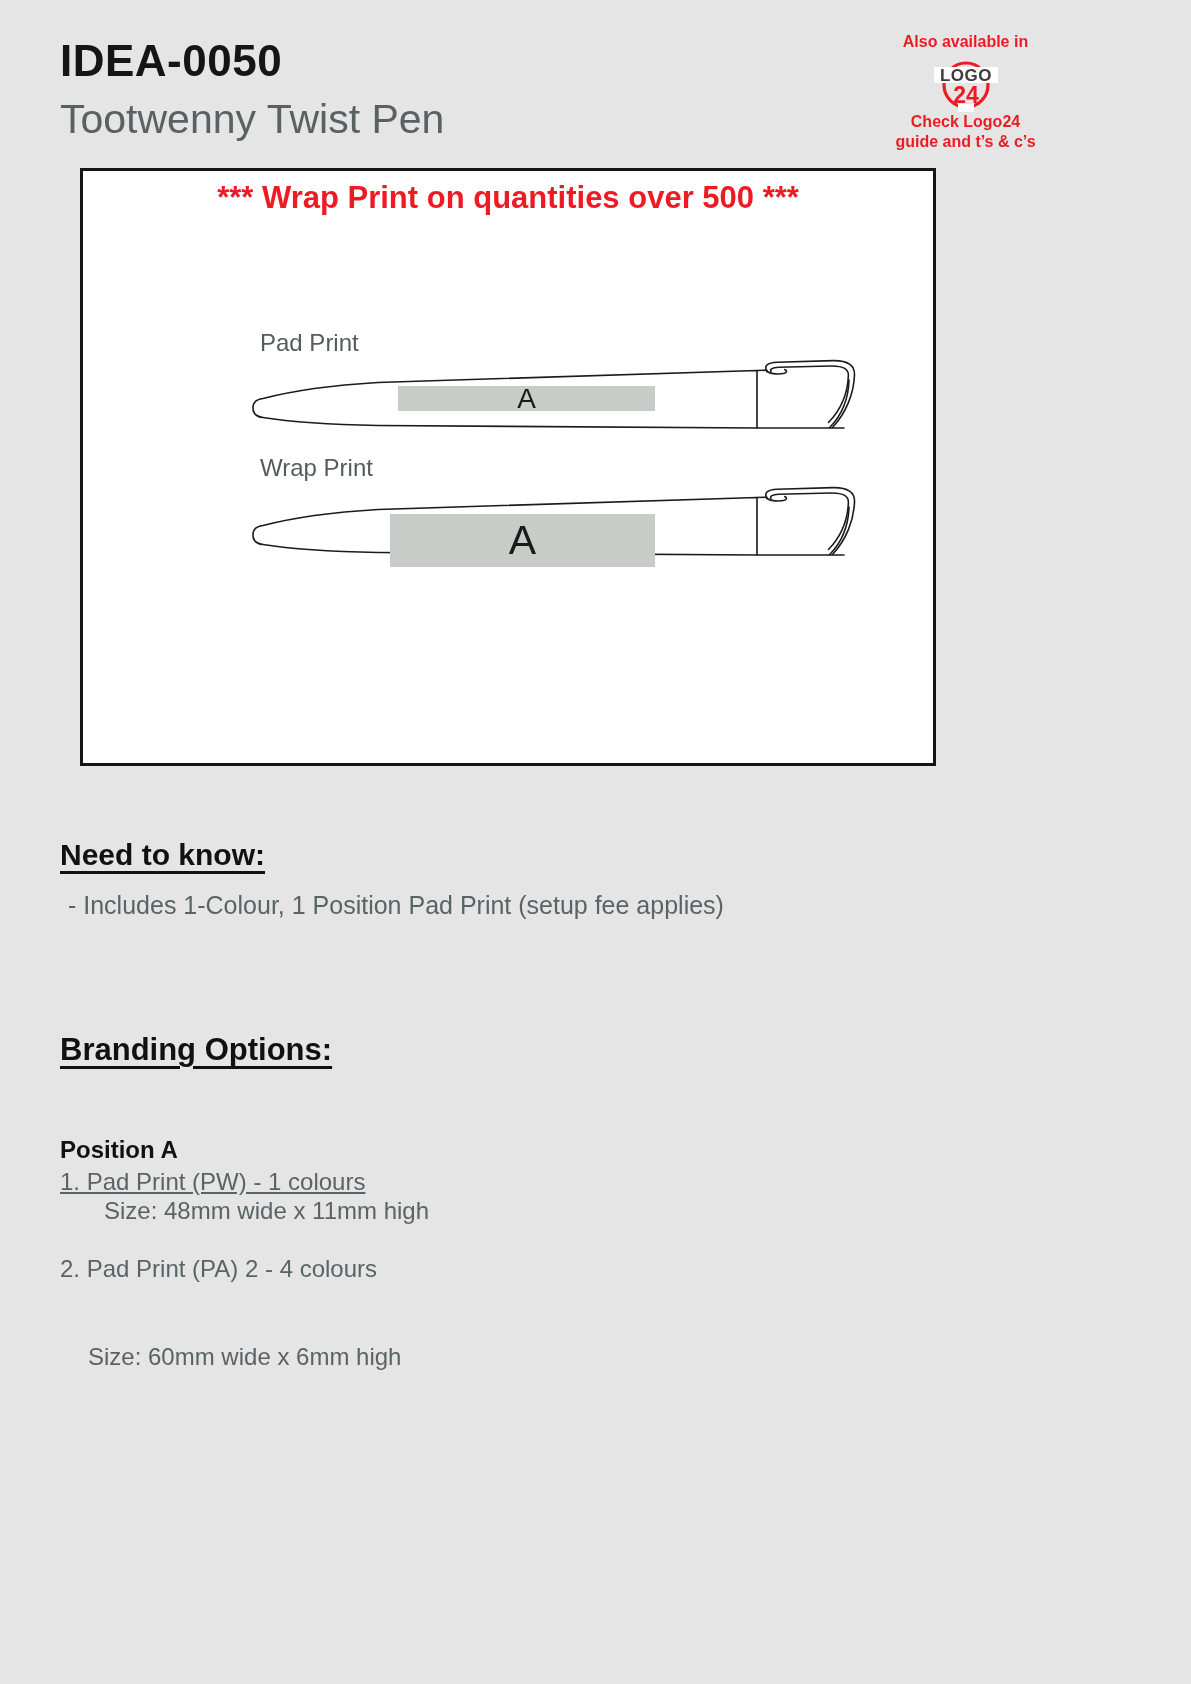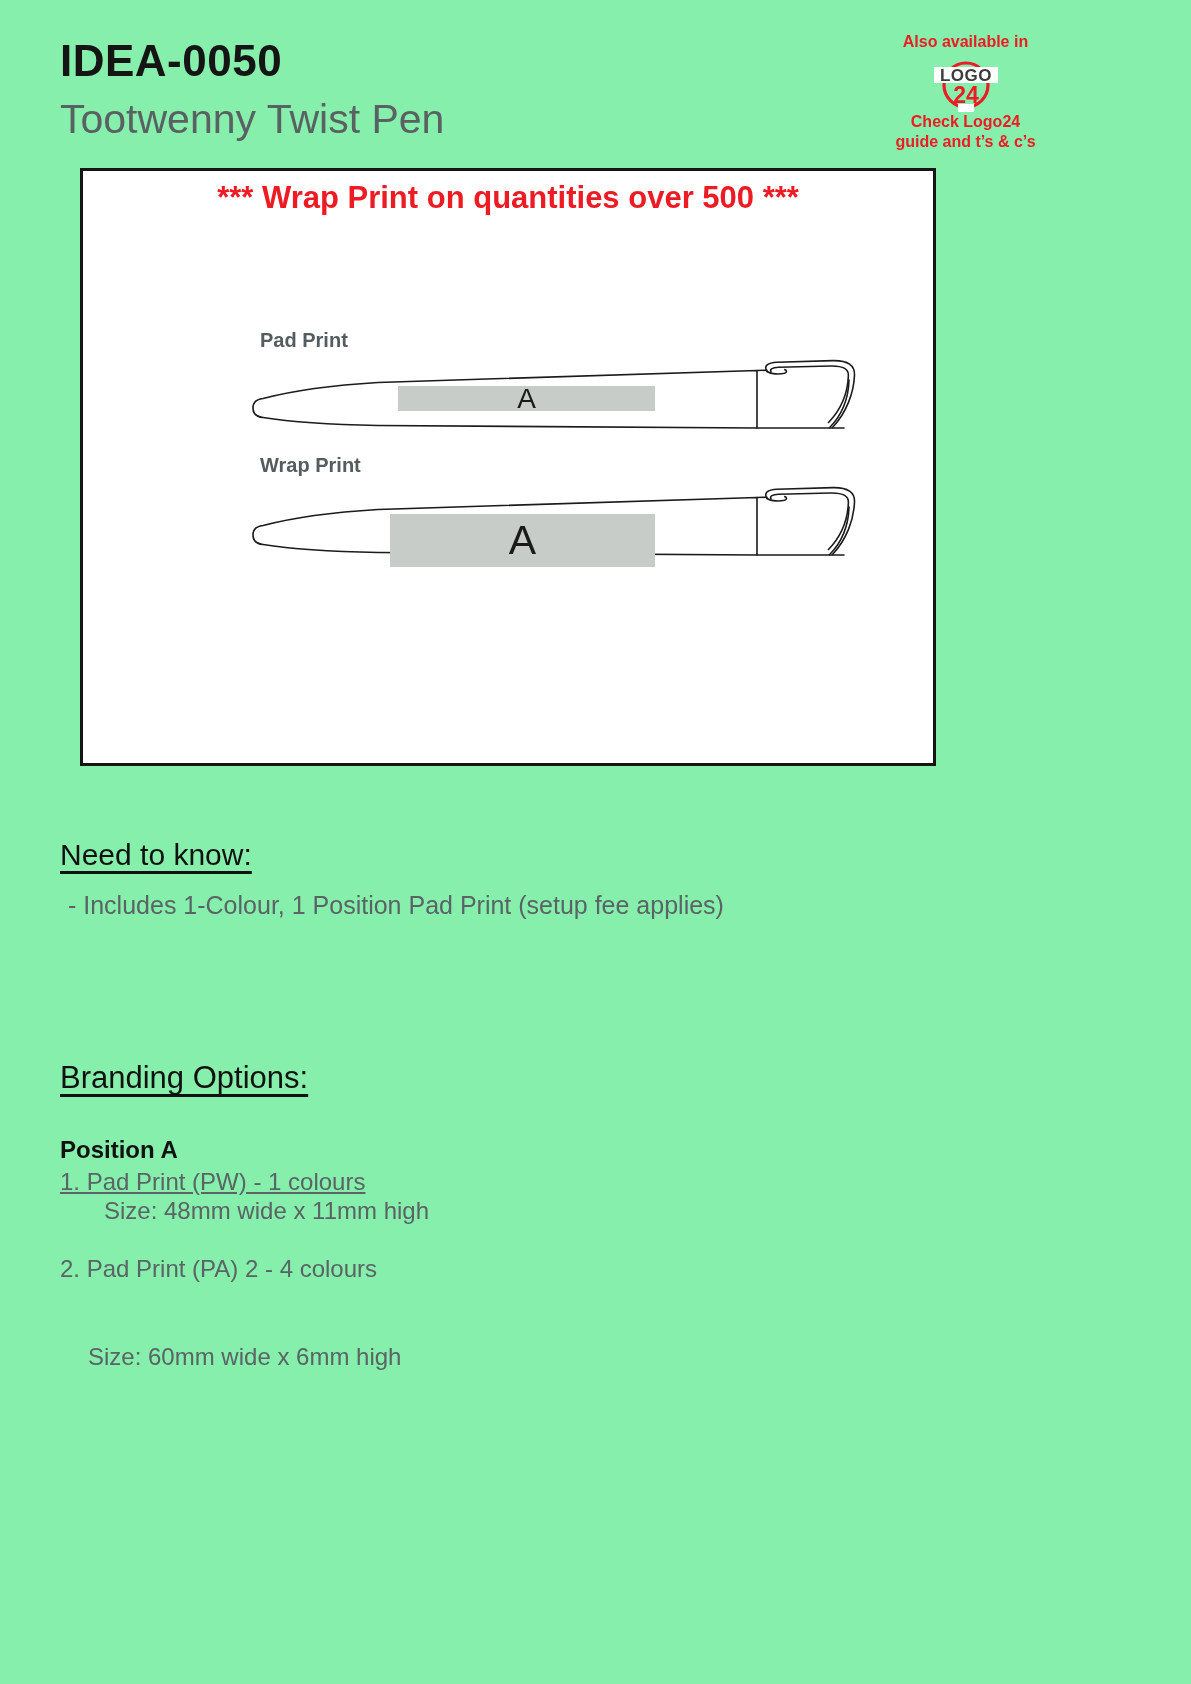--- a/index.html
+++ b/index.html
@@ -1,21 +1,21 @@
 <!DOCTYPE html>
 <html><head>
 <meta charset="utf-8">
 <style>
   * { margin: 0; padding: 0; box-sizing: border-box; }
   html, body { background: #ffffff; }
   .page {
     position: relative;
     width: 1191px;
     height: 1684px;
-    background: #86efac;
+    background: #e5e5e5;
     font-family: "Liberation Sans", sans-serif;
     overflow: hidden;
   }
   .abs { position: absolute; }
 
   
   .product-code {
     left: 60px; top: 36px;
     font-size: 44px; font-weight: bold; color: #151515;
     letter-spacing: 0.5px;
@@ -40,35 +40,35 @@
     left: 80px; top: 168px; width: 856px; height: 598px;
     border: 3px solid #151515;
     background: #ffffff;
   }
   .notice {
     left: 0; top: 9px; width: 100%;
     text-align: center;
     font-size: 31px; font-weight: bold; color: #ED1C24;
   }
   .pen-label {
-    font-size: 20px; color: #545C5F; font-weight: bold;
+    font-size: 24px; color: #545C5F;
   }
   .pen-svg { stroke: #1B1B1B; stroke-width: 1.6; fill: none; stroke-linecap: round; stroke-linejoin: round; }
   .pen-body-fill { fill: #ffffff; }
   .print-area {
     background: #C8CCC9;
     display: flex; align-items: center; justify-content: center;
     color: #1A1A1A;
   }
   .print-area-pad { left: 315px; top: 215px; width: 257px; height: 25px; font-size: 28px; }
   .print-area-wrap { left: 307px; top: 343px; width: 265px; height: 53px; font-size: 41px; }
 
   
   .section-heading {
-    font-size: 30px; font-weight: normal; color: #111111;
+    font-size: 30px; font-weight: bold; color: #111111;
     text-decoration: underline;
     text-decoration-thickness: 2.5px;
     text-underline-offset: 6px;
   }
   .gray-text { font-size: 25px; color: #5A6366; margin-left: 8px; }
   .sub-heading { font-size: 24px; font-weight: bold; color: #111111; }
   .option-line { font-size: 24px; color: #5A6366; line-height: 29px; }
 </style>
 </head>
 <body>
@@ -117,21 +117,21 @@
       <path d="M517,13.5 C521,16.2 529,16.6 534.5,15.2 C537,14.4 537.2,12.2 534.8,11.6"></path>
     </svg>
     <div class="abs print-area print-area-wrap">
       <span>A</span>
     </div>
   </div>
 
   <div class="abs section-heading" style="left:60px; top:838px;">Need to know:</div>
   <div class="abs gray-text" style="left:60px; top:891px;">- Includes 1-Colour, 1 Position Pad Print (setup fee applies)</div>
 
-  <div class="abs section-heading" style="left:60px; top:1060px; font-size:31px;">Branding Options:</div>
+  <div class="abs section-heading" style="left:60px; top:1032px; font-size:31px;">Branding Options:</div>
   <div class="abs sub-heading" style="left:60px; top:1136px;">Position A</div>
 
   <div class="abs option-line" style="left:60px; top:1167px;text-decoration:underline;">1. Pad Print (PW) - 1 colours</div>
   <div class="abs option-line" style="left:104px; top:1196px;">Size: 48mm wide x 11mm high</div>
 
   <div class="abs option-line" style="left:60px; top:1254px;">2. Pad Print (PA) 2 - 4 colours</div>
   <div class="abs option-line" style="left:88px; top:1294px;margin-top:48px;">Size: 60mm wide x 6mm high</div>
 
 </div>
 

